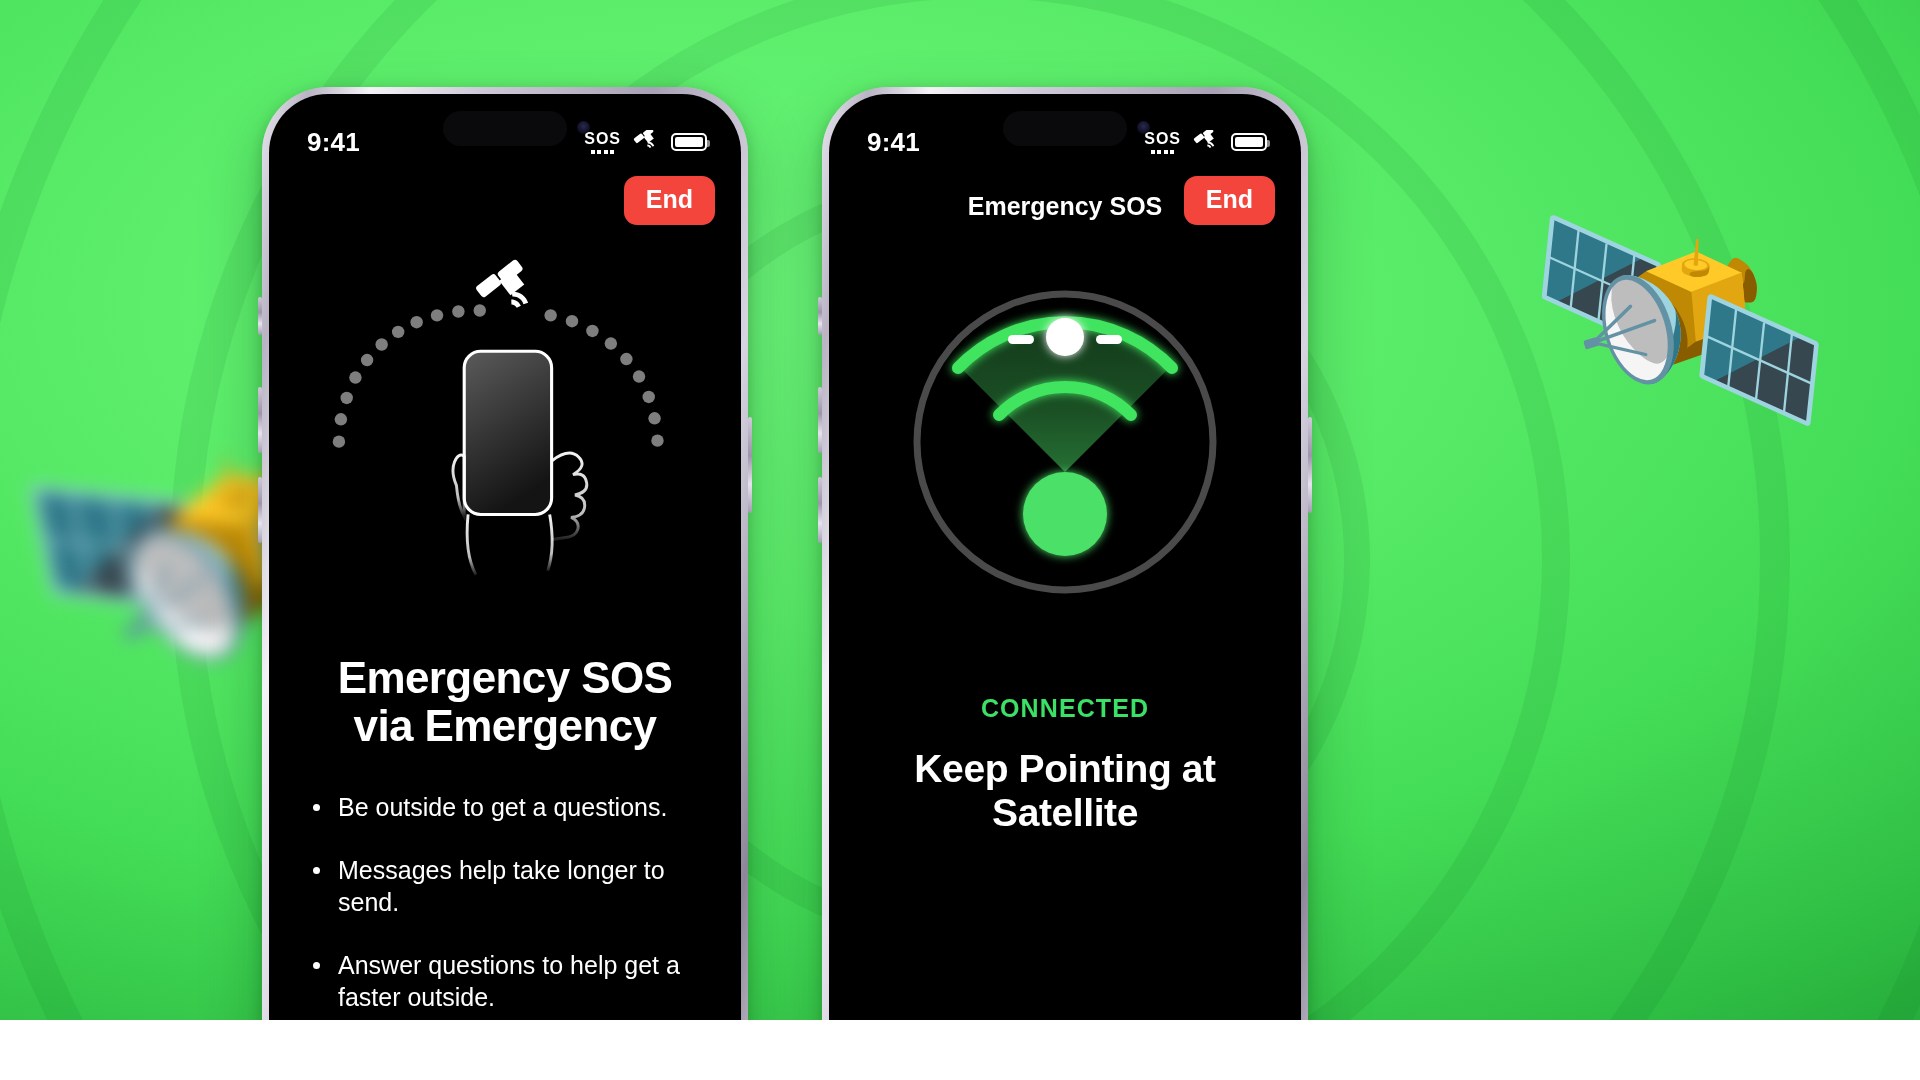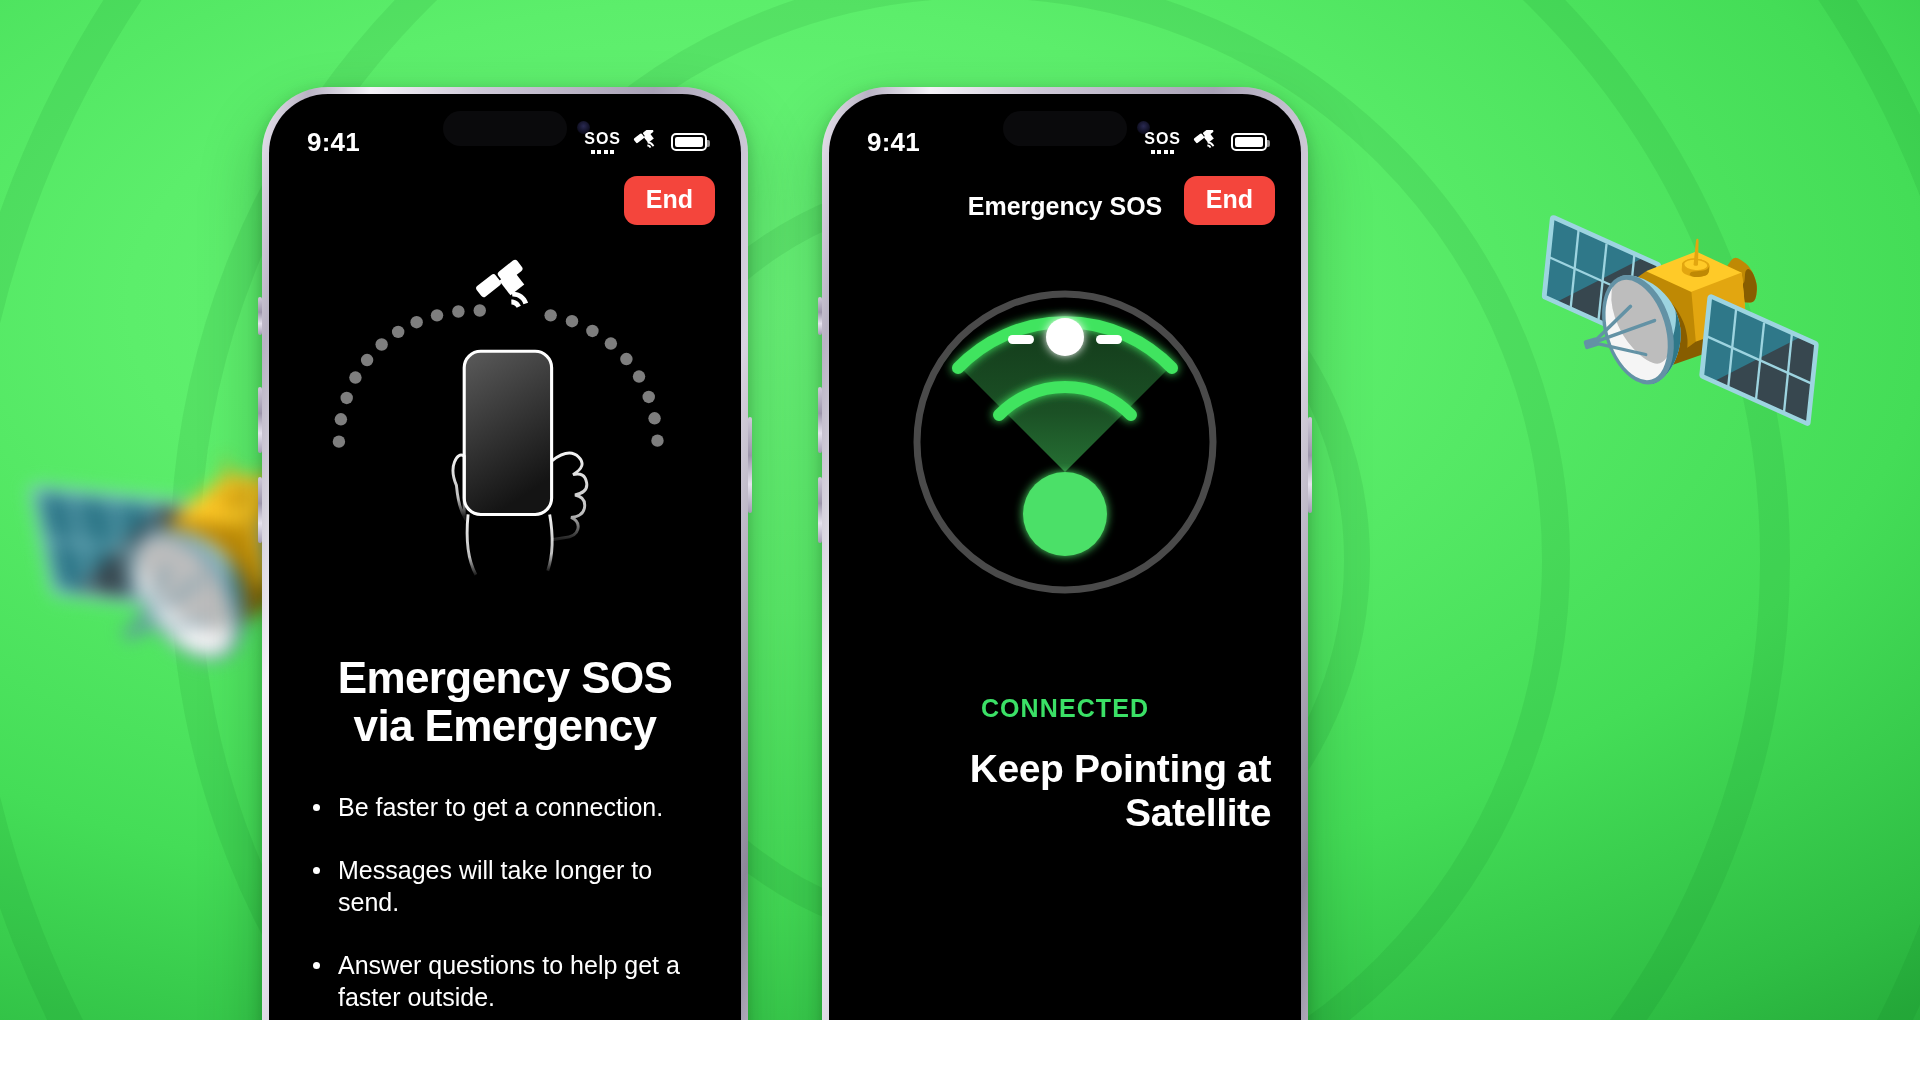--- a/index.html
+++ b/index.html
@@ -230,21 +230,20 @@
     font-weight: bold;
     letter-spacing: 1.1px;
     margin-bottom: 24px;
   }
   .keep-pointing {
     color: #fff;
     font-size: 39px;
     font-weight: bold;
     line-height: 1.12;
     letter-spacing: -0.4px;
-    text-align: right;
   }
 </style>
 </head>
 <body>
 
 <div id="stage">
 
   <div class="bg-base"></div>
   <div class="bg-rings">
     <div class="ring" style="left:980px;top:560px;width:780px;height:780px;border-width:26px;"></div>
@@ -358,25 +357,25 @@
       </div>
 
       <div class="copy">
         <div class="headline">
           <div>Emergency SOS</div>
           <div>via Emergency</div>
         </div>
         <ul class="bullets">
           <li>
             <span class="dot"></span>
-            <span>Be faster to get a connection.</span>
+            <span>Be outside to get a questions.</span>
           </li>
           <li>
             <span class="dot"></span>
-            <span>Messages will take longer to send.</span>
+            <span>Messages help take longer to send.</span>
           </li>
           <li>
             <span class="dot"></span>
             <span>Answer questions to help get a faster outside.</span>
           </li>
         </ul>
       </div>
 
     </div>
   </div>

